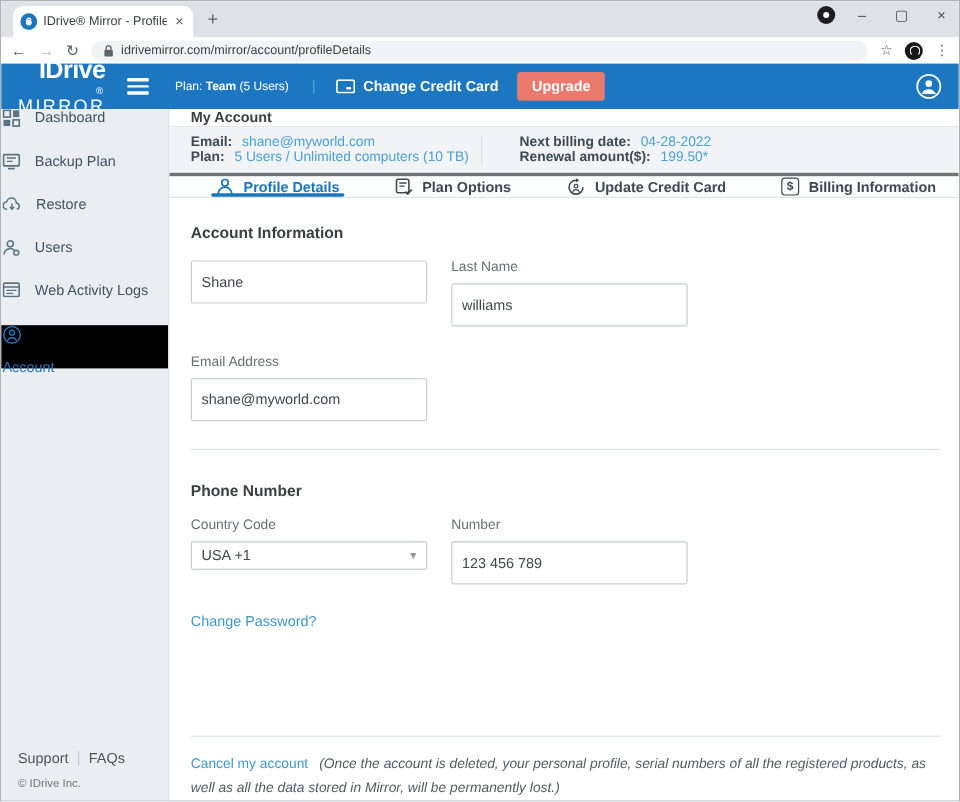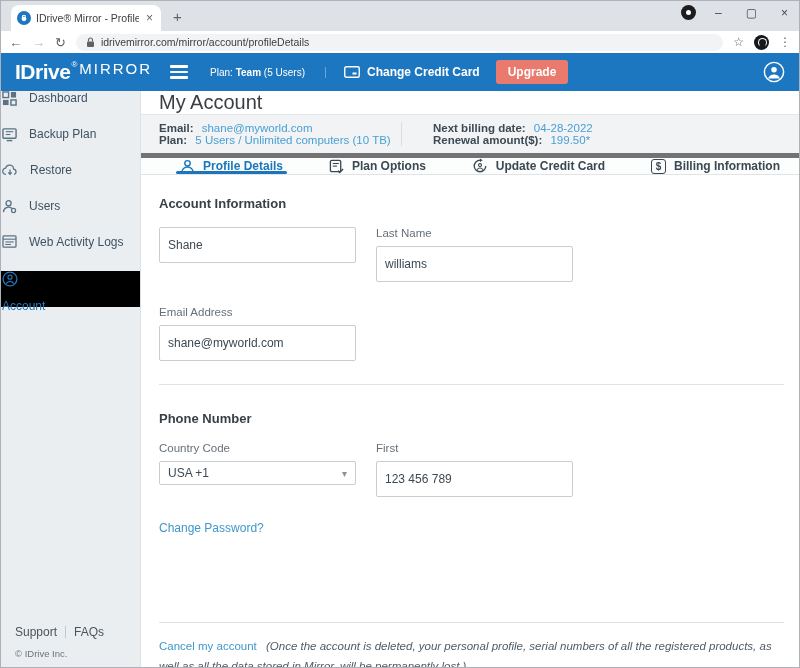--- a/index.html
+++ b/index.html
@@ -26,21 +26,21 @@
   .omnibox { flex:1; height:17px; background:#f1f3f4; border-radius:9px; display:flex; align-items:center; padding:0 10px; gap:6px; }
   .url-text { font-size:10.5px; color:#3c4043; }
   .url-right { display:flex; align-items:center; gap:10px; }
   .star { font-size:12px; color:#5f6368; }
   .chrome-avatar { width:15px; height:15px; border-radius:50%; background:#17181a; position:relative; }
   .chrome-avatar::after { content:""; position:absolute; left:4px; top:3px; width:7px; height:7px; border-radius:50%; border:1.5px solid #fff; border-bottom-color:transparent; }
   .dots { font-size:12px; color:#5f6368; }
 
   
   .appbar { height:38px; background:#1d77c0; display:flex; align-items:center; padding:0 14px; color:#fff; }
-  .logo { display:flex; align-items:flex-start; white-space:nowrap; }
+  .logo { display:flex; align-items:flex-end; white-space:nowrap;flex-direction:column; }
   .logo-main { font-size:21px; font-weight:bold; letter-spacing:-0.5px; }
   .logo-reg { font-size:8px; vertical-align:super; margin:0 2px 0 1px; }
   .logo-sub { font-size:15px; letter-spacing:2px; font-weight:400; }
   .hamburger { margin-left:18px; cursor:pointer; }
   .hamburger div { width:18px; height:2.5px; background:#fff; margin:3px 0; border-radius:1px; }
   .plan-info { margin-left:22px; font-size:10px; padding-right:20px; border-right:1px solid rgba(255,255,255,.35); }
   .plan-info b { font-weight:bold; }
   .ccc { display:flex; align-items:center; gap:7px; margin-left:18px; font-size:12px; font-weight:bold; cursor:pointer; }
   .upgrade { margin-left:16px; background:#e97a6d; color:#fff; border:none; font-size:12px; font-weight:bold;
              padding:5px 12px; border-radius:3px; cursor:pointer; font-family:"Liberation Sans",sans-serif; }
@@ -55,23 +55,23 @@
   .side-item.active { background:#000000; color:#2678bd;flex-direction:column; }
   .side-item svg { flex:0 0 auto; }
   .side-footer { position:absolute; left:14px; bottom:8px; }
   .side-links { display:flex; align-items:center; gap:8px; font-size:12px; color:#4a545c; }
   .side-links .sep { width:1px; height:12px; background:#c3c9ce; }
   .side-links span { cursor:pointer; }
   .copyright { font-size:9.5px; color:#6a737b; margin-top:9px; }
 
   .content { flex:1; background:#fff; display:flex; flex-direction:column; overflow:hidden; }
   .page-titlebar { height:40px; border-bottom:1px solid #e5e8eb; display:flex; align-items:center; padding-left:18px; }
-  .page-title { font-size:20px; font-weight:normal; color:#3a3f44;text-align:right; }
-
-  .infobar { height:47px; background:#f1f3f5; border-bottom:5px solid #737373; display:flex; padding:7px 0 7px 18px; }
+  .page-title { font-size:12px; font-weight:bold; color:#3a3f44;text-align:right; }
+
+  .infobar { height:47px; background:#f1f3f5; border-bottom:3px solid #737373; display:flex; padding:7px 0 7px 18px; }
   .info-col { display:flex; flex-direction:column; justify-content:space-between; font-size:11.5px; }
   .info-col.c1 { width:242px; }
   .info-col.c2 { border-left:1px solid #d9dee2; padding-left:31px; flex:1; }
   .info-row { white-space:nowrap; }
   .info-label { font-weight:bold; color:#3d4a54; }
   .info-value { color:#4aa0d4; margin-left:5px; }
 
   .tabsrow { height:45px; border-bottom:1px solid #e0e4e8; display:flex; align-items:stretch;
              justify-content:space-between; padding:0 15px 0 35px; background:#fcfdfd; }
   .tabitem { display:flex; align-items:center; gap:8px; font-size:12px; font-weight:bold; color:#3c4852;
@@ -331,21 +331,21 @@
 
         <div class="field-grid">
           <div class="field">
             <label>Country Code</label>
             <div class="select">
               <span>USA +1</span>
               <span class="chev">▾</span>
             </div>
           </div>
           <div class="field">
-            <label>First</label>
+            <label>Number</label>
             <input type="text" value="123 456 789" style="">
           </div>
         </div>
 
         <span class="link">Change Password?</span>
 
         <div class="save-spacer"></div>
 
         <div class="divider" style="margin-top:0;"></div>
 

